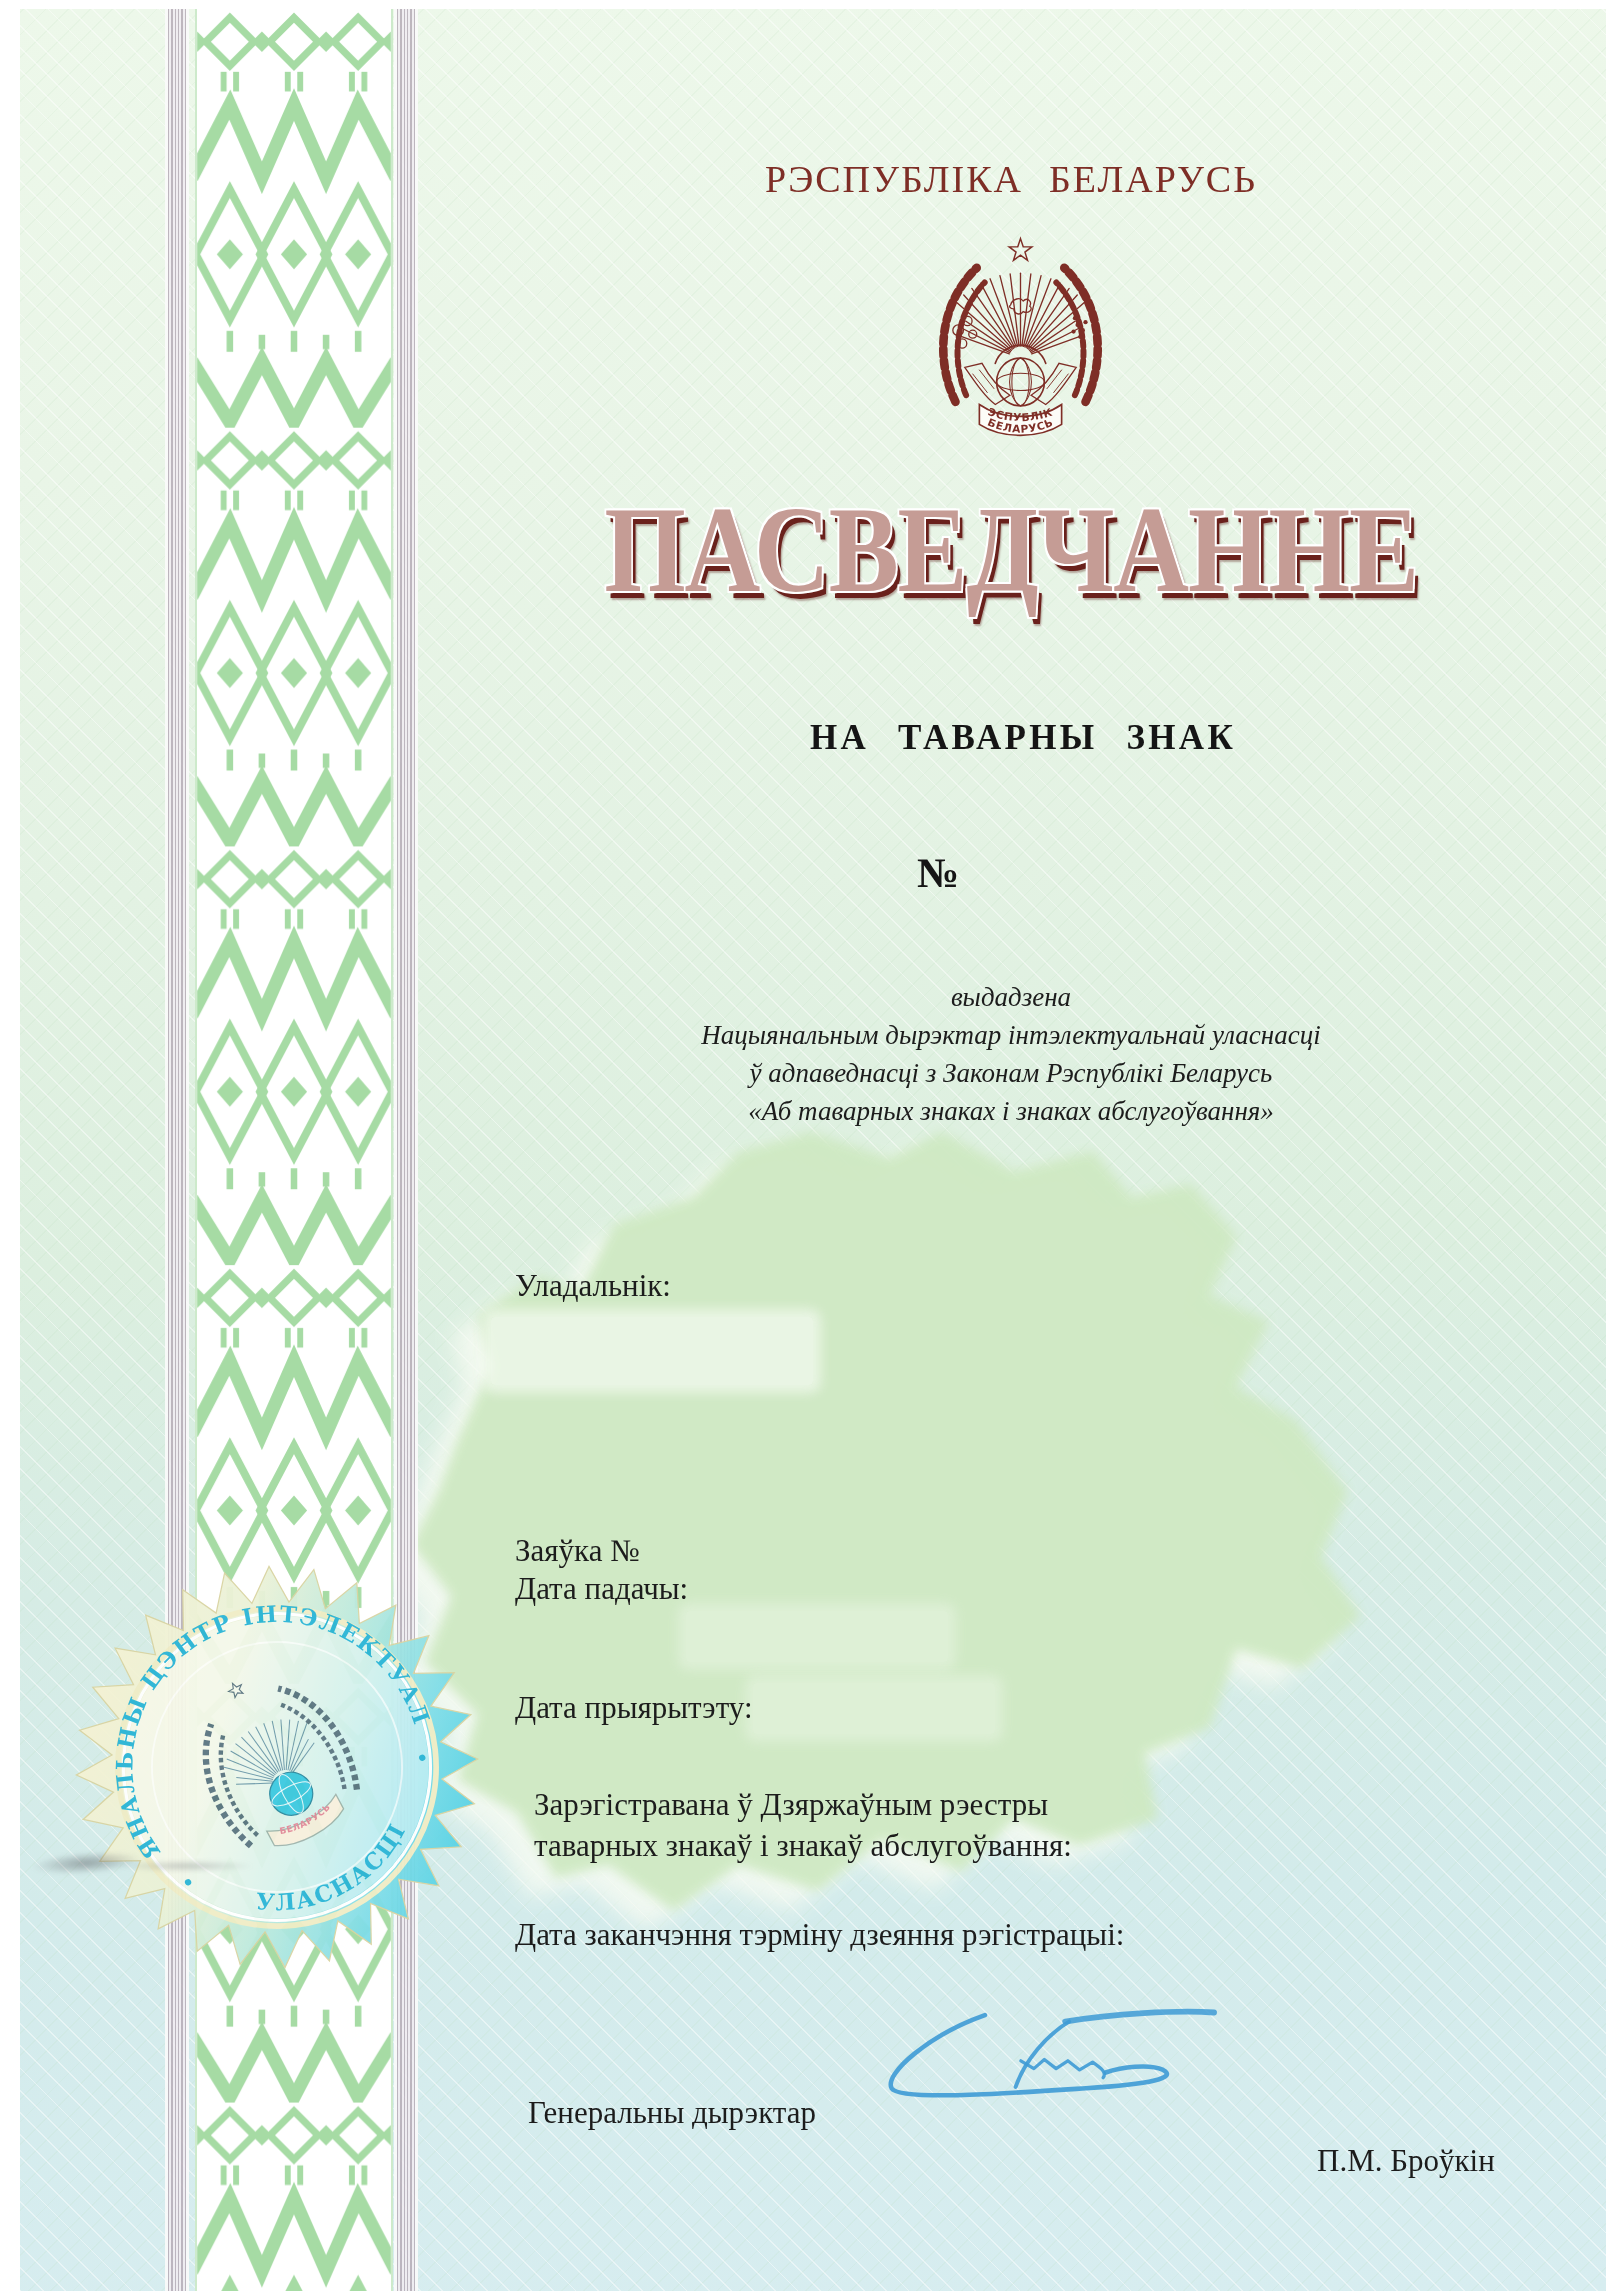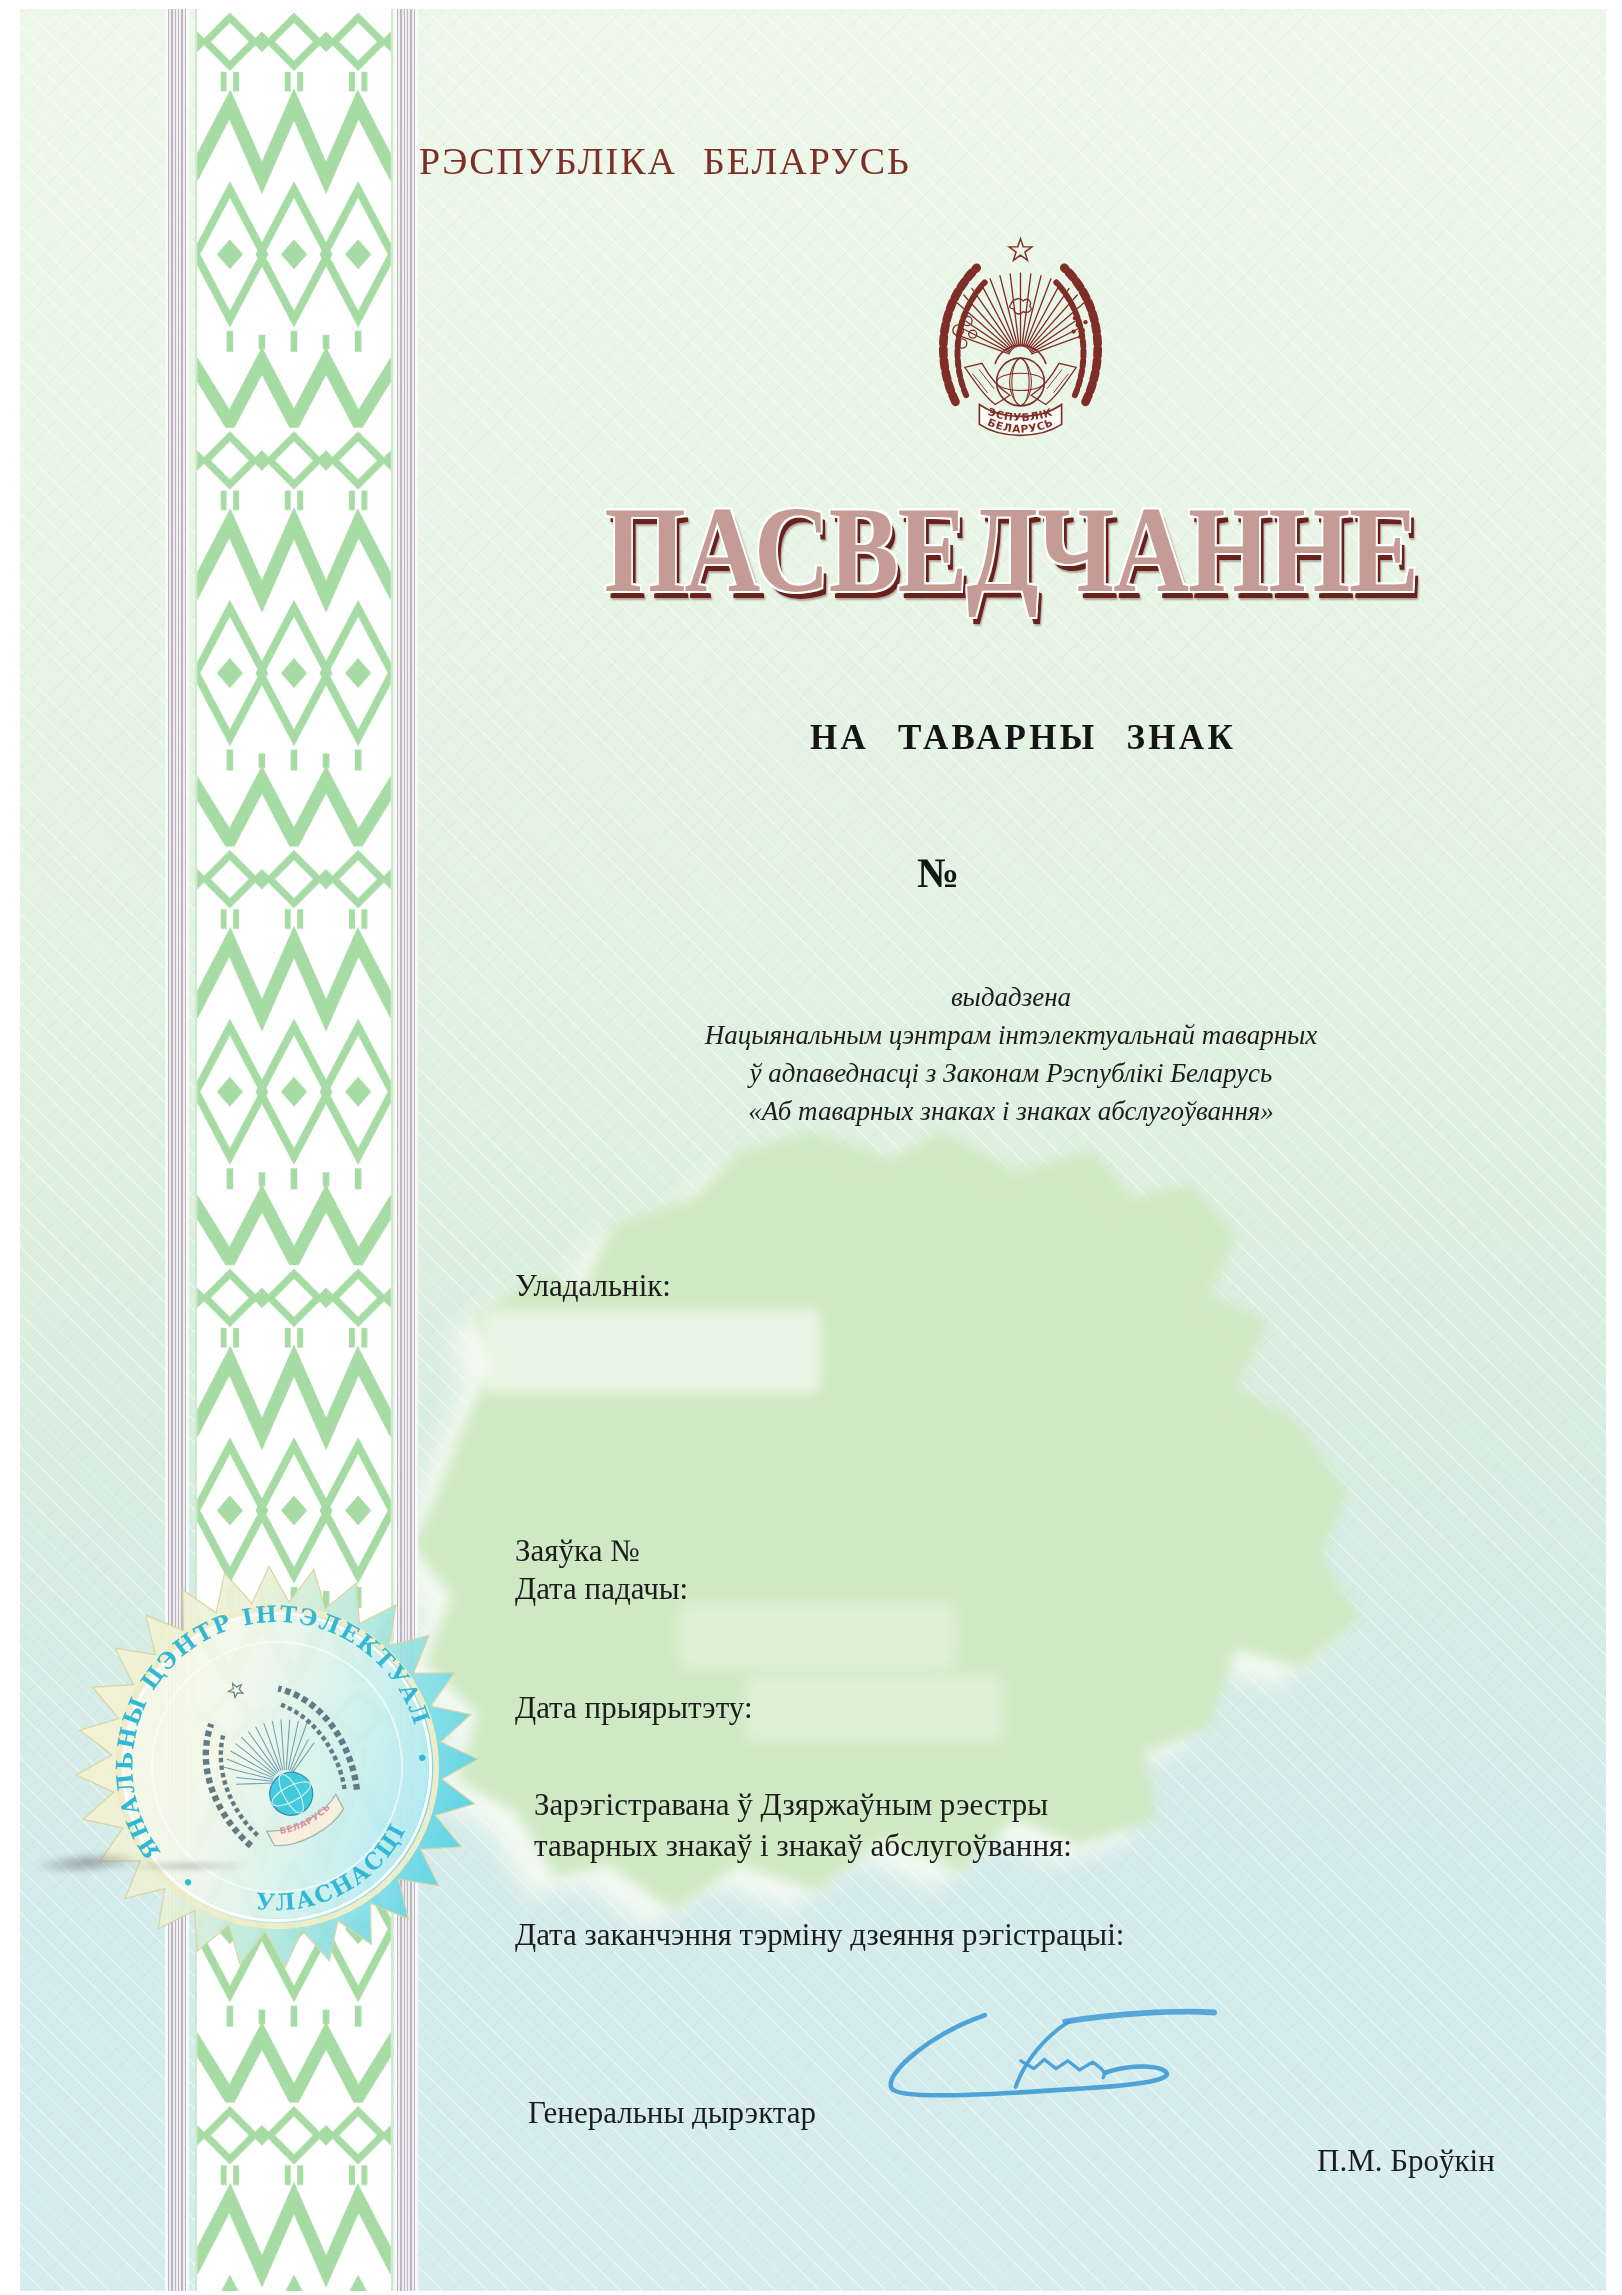--- a/index.html
+++ b/index.html
@@ -24,21 +24,21 @@
   }
   #pinL{left:165px}
   #pinR{left:394px}
   .orn{
     position:absolute;left:195px;top:9.2px;width:194px;height:2282px;background:#ffffff;
     border-left:2px solid #cdeacb;border-right:2px solid #cdeacb;
   }
   .orn svg{display:block;width:100%;height:100%;}
   .mapwm{position:absolute;left:366px;top:1099px;width:1021px;height:851px;}
   .country{
-    position:absolute;left:419px;top:139px;width:1184px;text-align:left;
+    position:absolute;left:419px;top:157px;width:1184px;text-align:center;
     font-size:38px;letter-spacing:2px;word-spacing:14.4px;color:var(--maroon,#7e2e26);
   }
   .emblem{position:absolute;left:921px;top:230px;width:199px;height:207px;}
   .bigtitle{
     position:absolute;left:419px;top:489px;width:1184px;text-align:center;
     font-weight:bold;font-size:122px;line-height:1;letter-spacing:-1.3px;
     color:var(--title-fill,#c59c95);
     transform:scaleX(.86);transform-origin:50% 0;
     text-shadow:
       -2px -2px 0 #ffffff, 2px -2px 0 #ffffff, -2px 2px 0 #ffffff, 2px 2px 0 #ffffff,
@@ -234,21 +234,21 @@
   </svg>
 
   <div class="bigtitle">ПАСВЕДЧАННЕ</div>
 
   <div class="subtitle">НА  ТАВАРНЫ  ЗНАК</div>
 
   <div class="numsign">№</div>
 
   <div class="issued">
     <div>выдадзена</div>
-    <div>Нацыянальным цэнтрам інтэлектуальнай таварных</div>
+    <div>Нацыянальным дырэктар інтэлектуальнай уласнасці</div>
     <div>ў адпаведнасці з Законам Рэспублікі Беларусь</div>
     <div>«Аб таварных знаках і знаках абслугоўвання»</div>
   </div>
 
   <div class="redact" id="red-owner"></div>
   <div class="redact" id="red-filing"></div>
   <div class="redact" id="red-priority"></div>
 
   <div class="lbl" id="lbl-owner">Уладальнік:</div>
   <div class="lbl" id="lbl-app">Заяўка №</div>

